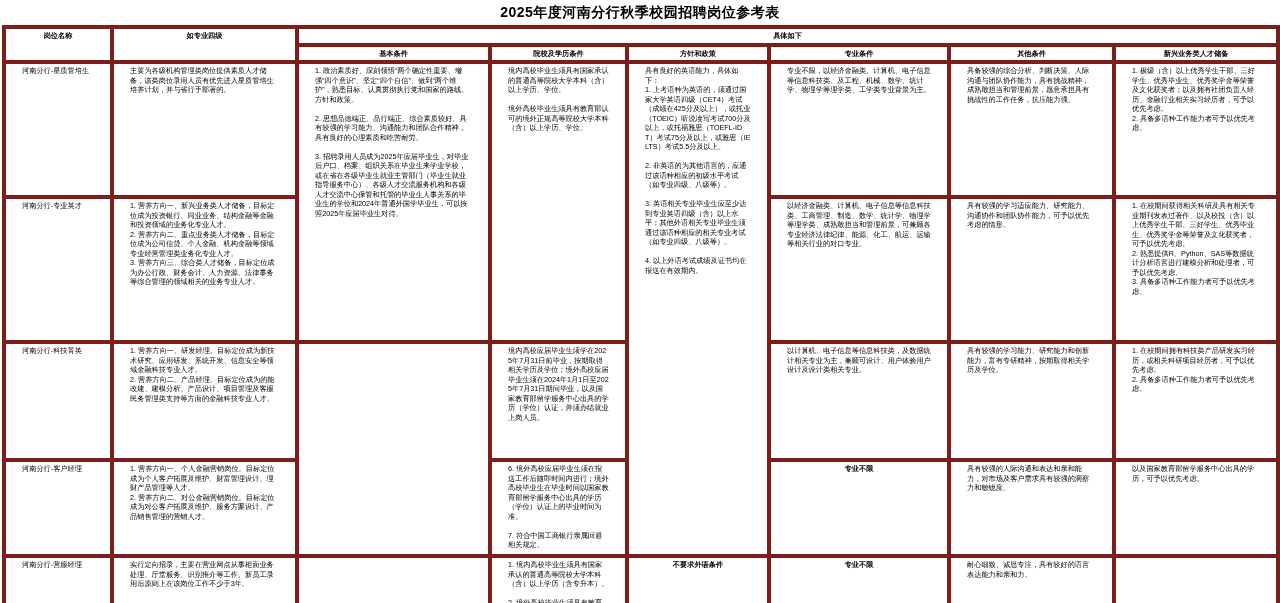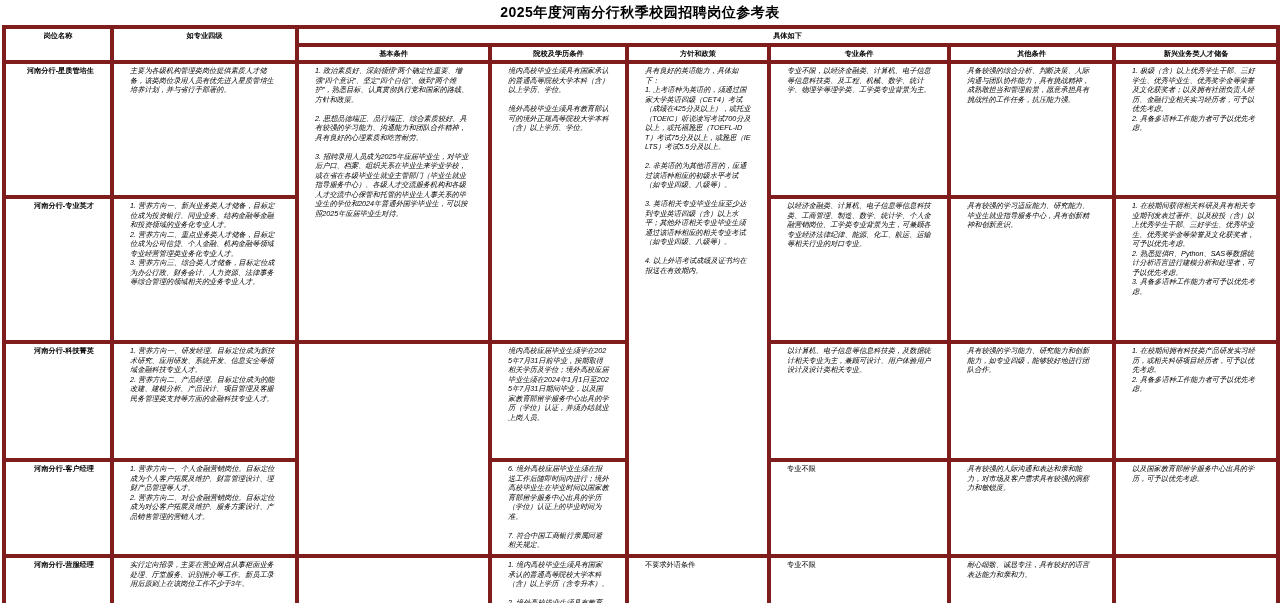--- a/index.html
+++ b/index.html
@@ -45,41 +45,41 @@
   }
   th.hdr {
     text-align: center;
     vertical-align: middle;
     font-weight: bold;
     font-size: 9px;
     padding: 3px 2px;
     line-height: 1.25;
   }
   td.jobname {
-    text-align: right;
+    text-align: left;
     vertical-align: middle;
     font-size: 8.6px;
-    font-weight: bold;
+    font-weight: normal;
     line-height: 1.4;
   }
   td.center-mid {
-    text-align: left;
+    text-align: center;
     vertical-align: middle;
+    font-weight: bold;
   }
   .colw1 { width: 108px; }
   .colw2 { width: 185px; }
   .colw3 { width: 193px; }
   .colw4 { width: 137px; }
   .colw5 { width: 142px; }
   .colw6 { width: 180px; }
   .colw7 { width: 165px; }
   .colw8 { width: 164px; }
   .txt {
     white-space: pre-wrap;
-    font-style: italic;
   }
 </style>
 </head>
 <body>
 
 <div class="page">
 
   <div class="doc-title">2025年度河南分行秋季校园招聘岗位参考表</div>
 
   <table class="sheet">
@@ -133,35 +133,35 @@
         <td class="cell txt">具备较强的综合分析、判断决策、人际沟通与团队协作能力，具有挑战精神，成熟敢担当和管理前景，愿意承担具有挑战性的工作任务，抗压能力强。</td>
         <td class="cell txt">1. 极级（含）以上优秀学生干部、三好学生、优秀毕业生、优秀奖学金等荣誉及文化获奖者；以及拥有社团负责人经历、金融行业相关实习经历者，可予以优先考虑。
 2. 具备多语种工作能力者可予以优先考虑。</td>
       </tr>
 
       <tr style="height:145px;">
         <td class="jobname">河南分行-专业英才</td>
         <td class="cell txt">1. 营养方向一、新兴业务类人才储备，目标定位成为投资银行、同业业务、结构金融等金融和投资领域的业务化专业人才。
 2. 营养方向二、重点业务类人才储备，目标定位成为公司信贷、个人金融、机构金融等领域专业经营管理类业务化专业人才。
 3. 营养方向三、综合类人才储备，目标定位成为办公行政、财务会计、人力资源、法律事务等综合管理的领域相关的业务专业人才。</td>
-        <td class="cell txt">以经济金融类、计算机、电子信息等信息科技类、工商管理、制造、数学、统计学、个人金融营销岗位、工学类专业背景为主，可兼顾各专业经济法律纪律、能源、化工、航运、运输等相关行业的对口专业。</td>
-        <td class="cell txt">具有较强的学习适应能力、研究能力、毕业生就业指导服务中心，具有创新精神和创新意识。</td>
+        <td class="cell txt">以经济金融类、计算机、电子信息等信息科技类、工商管理、制造、数学、统计学、物理学等理学类、成熟敢担当和管理前景，可兼顾各专业经济法律纪律、能源、化工、航运、运输等相关行业的对口专业。</td>
+        <td class="cell txt">具有较强的学习适应能力、研究能力、沟通协作和团队协作能力，可予以优先考虑的情形。</td>
         <td class="cell txt">1. 在校期间获得相关科研及具有相关专业期刊发表过著作、以及校投（含）以上优秀学生干部、三好学生、优秀毕业生、优秀奖学金等荣誉及文化获奖者，可予以优先考虑。
 2. 熟悉提供R、Python、SAS等数据统计分析语言进行建模分析和处理者，可予以优先考虑。
 3. 具备多语种工作能力者可予以优先考虑。</td>
       </tr>
 
       <tr style="height:118px;">
         <td class="jobname">河南分行-科技菁英</td>
         <td class="cell txt">1. 营养方向一、研发经理。目标定位成为新技术研究、应用研发、系统开发、信息安全等领域金融科技专业人才。
 2. 营养方向二、产品经理。目标定位成为的能改建、建模分析、产品设计、项目管理及客服民务管理类支持等方面的金融科技专业人才。</td>
         <td class="cell txt" rowspan="2"></td>
         <td class="cell txt">境内高校应届毕业生须学在2025年7月31日前毕业，按期取得相关学历及学位；境外高校应届毕业生须在2024年1月1日至2025年7月31日期间毕业，以及国家教育部留学服务中心出具的学历（学位）认证，并须办结就业上岗人员。</td>
         <td class="cell txt">以计算机、电子信息等信息科技类，及数据统计相关专业为主，兼顾可设计、用户体验用户设计及设计类相关专业。</td>
-        <td class="cell txt">具有较强的学习能力、研究能力和创新能力，如专业四级，能够较好地进行团队合作。</td>
+        <td class="cell txt">具有较强的学习能力、研究能力和创新能力，富有专研精神，按期取得相关学历及学位。</td>
         <td class="cell txt">1. 在校期间拥有科技类产品研发实习经历，或相关科研项目经历者，可予以优先考虑。
 2. 具备多语种工作能力者可予以优先考虑。</td>
       </tr>
 
       <tr style="height:96px;">
         <td class="jobname">河南分行-客户经理</td>
         <td class="cell txt">1. 营养方向一、个人金融营销岗位。目标定位成为个人客户拓展及维护、财富管理设计、理财产品管理等人才。
 2. 营养方向二、对公金融营销岗位。目标定位成为对公客户拓展及维护、服务方案设计、产品销售管理的营销人才。</td>
         <td class="cell txt">6. 境外高校应届毕业生须在报送工作后随即时间内进行；境外高校毕业生在毕业时间以国家教育部留学服务中心出具的学历（学位）认证上的毕业时间为准。
 

